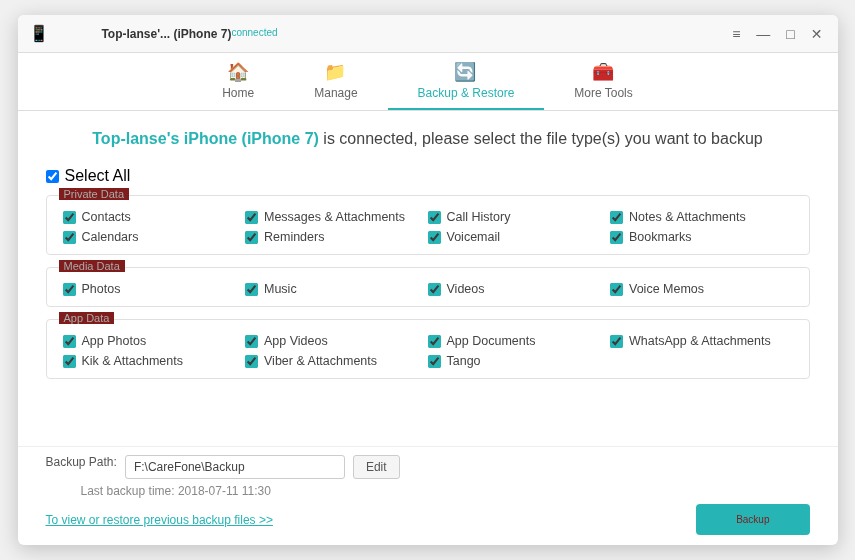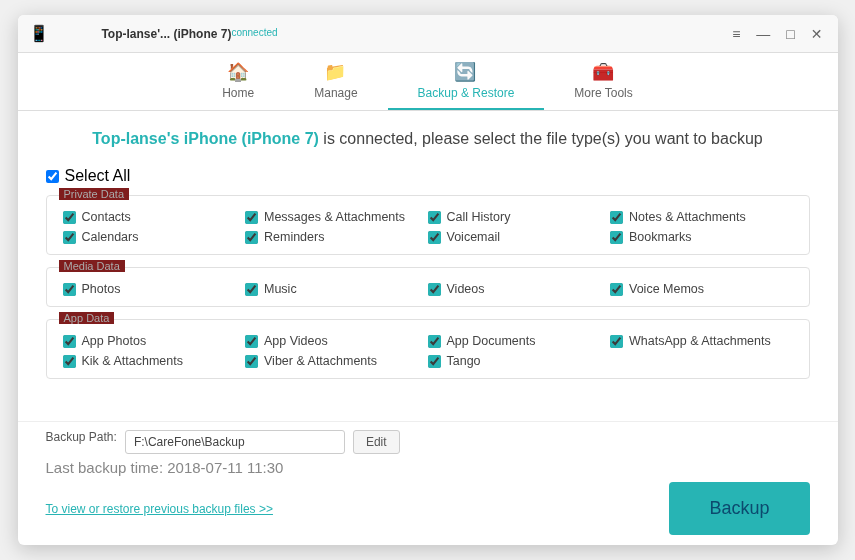--- a/index.html
+++ b/index.html
@@ -175,42 +175,43 @@
     .edit-btn {
       border: 1px solid #ccc;
       background: #f5f5f5;
       border-radius: 3px;
       padding: 4px 12px;
       font-size: 12px;
       cursor: pointer;
       color: #555;
     }
     .last-backup {
-      font-size: 15px;
+      font-size: 12px;
       color: #888;
       margin-bottom: 6px;
+      margin-left: 35px;
     }
     .footer-bottom {
       display: flex;
       justify-content: space-between;
       align-items: center;
     }
     .restore-link {
       font-size: 12px;
       color: #27b4b4;
       text-decoration: underline;
       cursor: pointer;
     }
     .backup-btn {
       background: #27b4b4;
-      color: #0c4a6e;
+      color: #7f1d1d;
       border: none;
       border-radius: 4px;
-      padding: 16px 40px;
-      font-size: 18px;
+      padding: 10px 40px;
+      font-size: 10px;
       cursor: pointer;
       font-weight: 500;
     }
   </style>
 </head>
 <body>
 
 <div class="window">
 
   <div class="titlebar">

